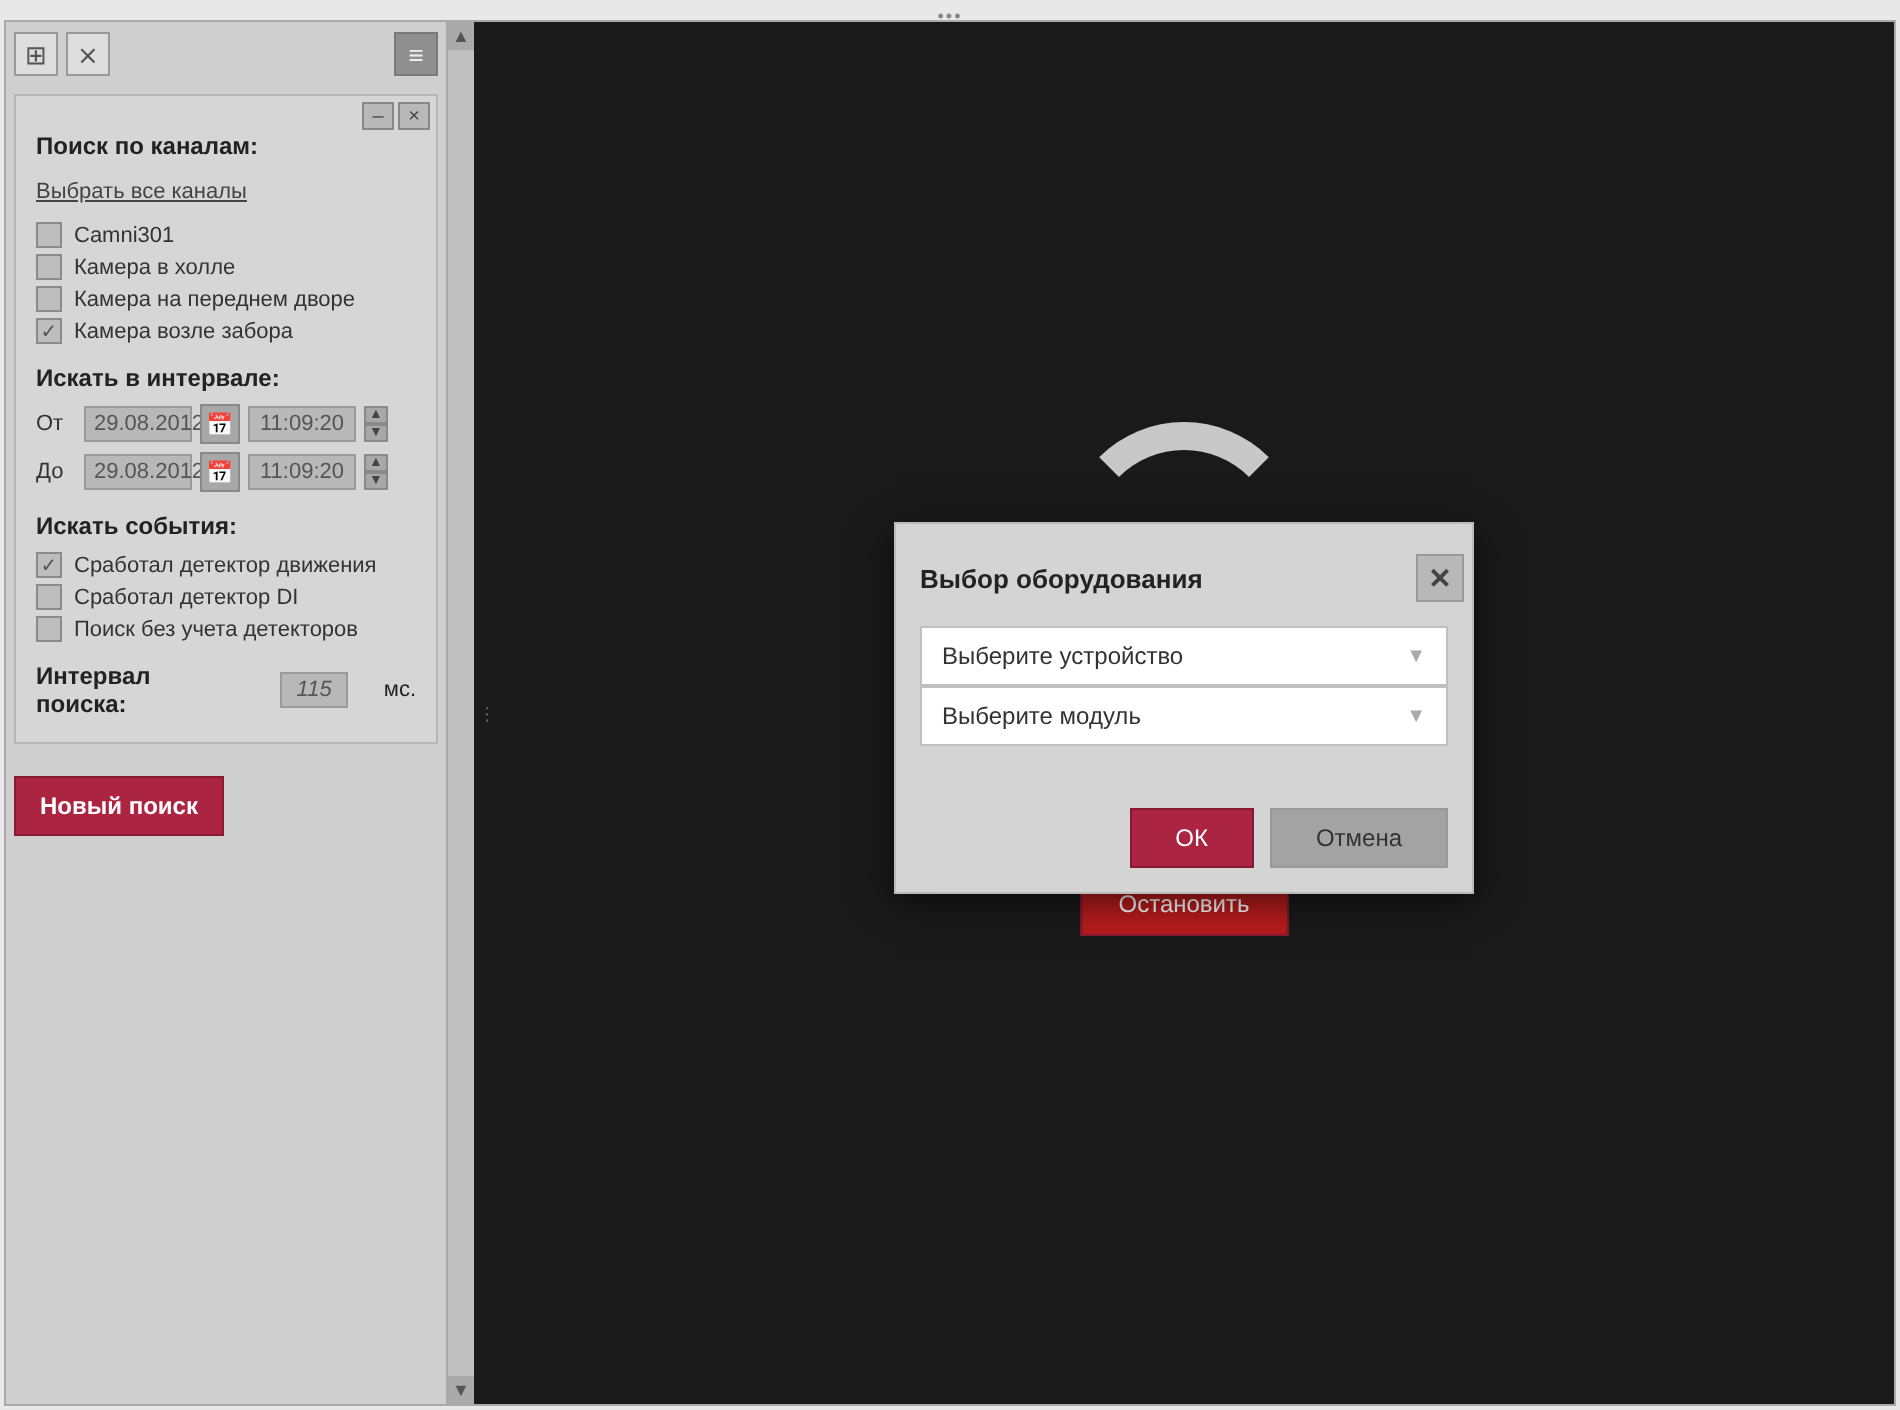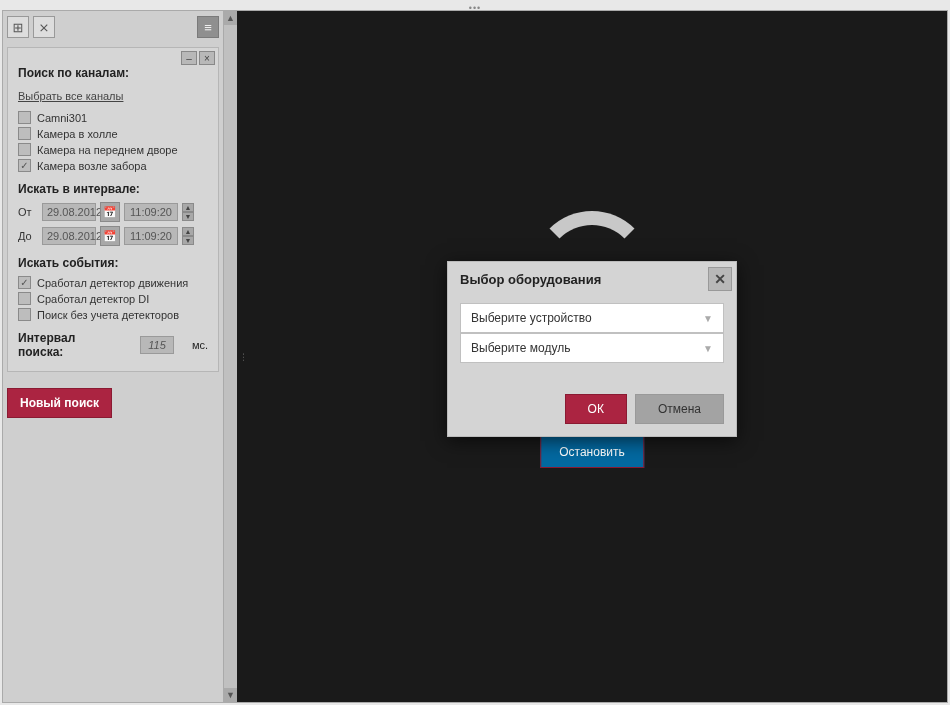--- a/index.html
+++ b/index.html
@@ -187,34 +187,34 @@
     width:120px;height:120px;border-radius:50%;
     border:14px solid #c8c8c8;
     border-bottom-color:transparent;
     border-left-color:transparent;
     border-right-color:transparent;
     position:absolute;top:0;left:0;
   }
   .stopbtn{
     position:absolute;
     top:425px;left:50%;transform:translateX(-50%);
-    background:#0369a1;color:#fff;border:1px solid #8a1a32;
+    background:#b91c1c;color:#fff;border:1px solid #8a1a32;
     padding:8px 18px;font-size:12px;cursor:pointer;
   }
   .modal{
     position:absolute;
     top:250px;left:50%;transform:translateX(-50%);
     width:290px;
     background:#d4d4d4;
     box-shadow:0 4px 18px rgba(0,0,0,.6);
     border:1px solid #bbb;
   }
   .modal-head{
     display:flex;align-items:center;justify-content:space-between;
-    padding:5px 4px 8px 12px;
+    padding:15px 4px 8px 12px;
   }
   .modal-title{font-size:13px;font-weight:bold;color:#222;}
   .modal-close{
     width:24px;height:24px;background:#b8b8b8;border:1px solid #999;
     display:flex;align-items:center;justify-content:center;
     font-size:14px;color:#444;cursor:pointer;font-weight:bold;
   }
   .modal-body{padding:4px 12px 12px 12px;}
   .select{
     background:#fff;border:1px solid #c0c0c0;

